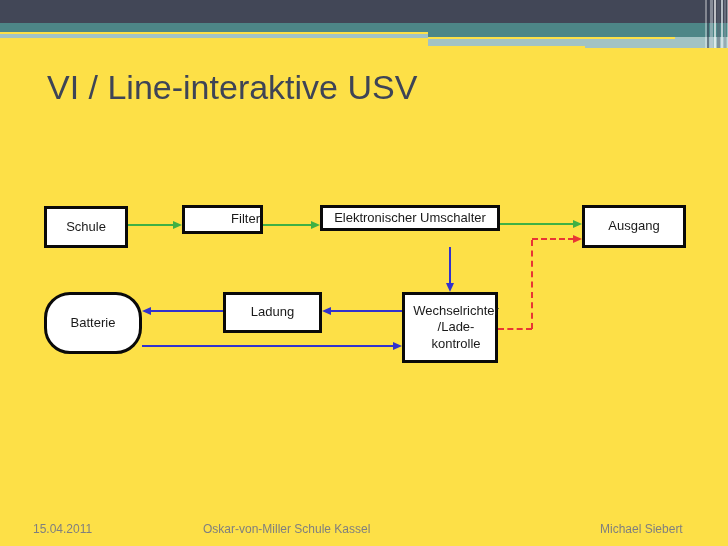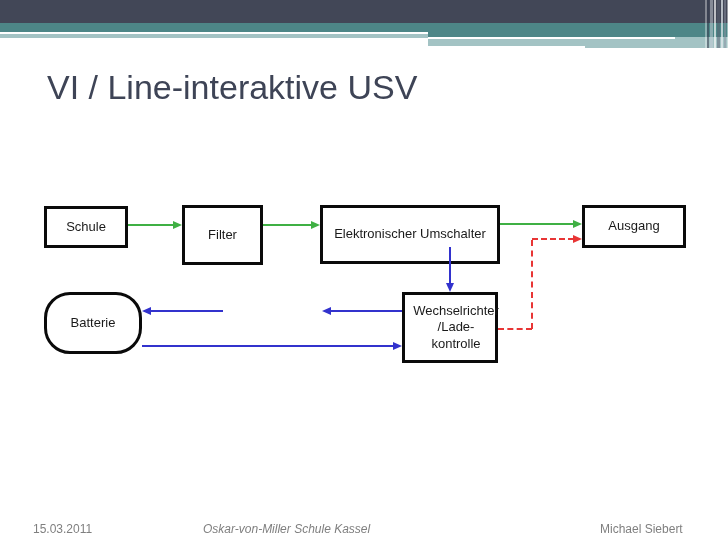--- a/index.html
+++ b/index.html
@@ -1,17 +1,17 @@
 <!DOCTYPE html>
 <html style="--dark: #424757; --teal: #4d8687; --light-teal: #a3c3c4; --title-color: #3e4456; --footer-color: #7f7f7f; --ac-green: #3fb044; --dc-blue: #3232cd; --bypass-red: #e83535; --box-border: #0a0a0a;"><head>
 <meta charset="utf-8">
 <style>
   html,body{margin:0;padding:0;background:#888;}
   .slide{
-    position:relative;width:728px;height:546px;background:#ffffff;
+    position:relative;width:728px;height:546px;background:#fde047;
     overflow:hidden;font-family:"Liberation Sans",sans-serif;
   }
   
   .band{position:absolute;}
   .band-dark{left:0;top:0;width:728px;height:23px;background:var(--dark);}
   .band-teal{left:0;top:23px;width:728px;height:9px;background:var(--teal);}
   .band-teal-right{left:428px;top:32px;width:300px;height:5px;background:var(--teal);}
   .ribbon-left{left:0;top:34px;width:428px;height:4px;background:var(--light-teal);}
   .ribbon-right-a{left:428px;top:39px;width:157px;height:7px;background:var(--light-teal);}
   .ribbon-right-b{left:585px;top:39px;width:143px;height:9px;background:var(--light-teal);}
@@ -32,42 +32,42 @@
     font-size:34px;font-weight:400;color:var(--title-color);
     letter-spacing:0px;white-space:nowrap;
   }
   
   .box{
     position:absolute;box-sizing:border-box;border:3px solid var(--box-border);
     background:#fff;display:flex;align-items:center;justify-content:center;
     text-align:center;font-size:13px;line-height:1.25;color:#1a1a1a;
   }
   .b-eingang{left:44px;top:206px;width:84px;height:42px;}
-  .b-filter{left:182px;top:205px;width:81px;height:60px;}
-  .b-umschalter{left:320px;top:205px;width:180px;height:59px;}
+  .b-filter{left:182px;top:205px;width:81px;height:29px;justify-content:flex-end;}
+  .b-umschalter{left:320px;top:205px;width:180px;height:26px;}
   .b-ausgang{left:582px;top:205px;width:104px;height:43px;}
   .b-batterie{left:44px;top:292px;width:98px;height:62px;border-radius:26px;}
   .b-ladung{left:223px;top:292px;width:99px;height:41px;}
   .b-wechselrichter{left:402px;top:292px;width:96px;height:71px;padding-left:12px;}
   
   .c-green{color:var(--ac-green);}
   .c-blue{color:var(--dc-blue);}
   .c-red{color:var(--bypass-red);}
   .hline{position:absolute;height:2px;background:currentColor;}
   .vline{position:absolute;width:2px;background:currentColor;}
   .hdash{position:absolute;height:0;border-top:2px dashed currentColor;}
   .vdash{position:absolute;width:0;border-left:2px dashed currentColor;}
   .ah{position:absolute;width:0;height:0;}
   .ah-r{border-top:4px solid transparent;border-bottom:4px solid transparent;border-left:9px solid currentColor;}
   .ah-l{border-top:4px solid transparent;border-bottom:4px solid transparent;border-right:9px solid currentColor;}
   .ah-d{border-left:4px solid transparent;border-right:4px solid transparent;border-top:9px solid currentColor;}
   
   .footer-item{position:absolute;top:522px;font-size:12px;color:var(--footer-color);white-space:nowrap;}
   .f-date{left:33px;}
-  .f-center{left:203px;font-style:italic;}
+  .f-center{left:203px;}
   .f-author{left:600px;}
 </style>
 </head>
 <body>
 
 <div class="slide">
 
   <div class="band band-dark"></div>
   <div class="band band-teal"></div>
   <div class="band band-teal-right"></div>
@@ -98,20 +98,23 @@
     <span>
       <span>Elektronischer Umschalter</span><br>
     </span>
   </div>
   <div class="box b-ausgang">
     <span>Ausgang</span>
   </div>
   <div class="box b-batterie">
     <span>Batterie</span>
   </div>
+  <div class="box b-ladung">
+    <span>Ladung</span>
+  </div>
   <div class="box b-wechselrichter">
     <span>
       <span>Wechselrichter</span><br>
       <span>/Lade-</span><br>
       <span>kontrolle</span>
     </span>
   </div>
 
   <div class="hline c-green" style="left:128px;top:224px;width:46px;"></div>
   <div class="ah ah-r c-green" style="left:173px;top:221px;"></div>
@@ -127,17 +130,17 @@
   <div class="hline c-blue" style="left:151px;top:310px;width:72px;"></div>
   <div class="ah ah-l c-blue" style="left:142px;top:307px;"></div>
   <div class="hline c-blue" style="left:142px;top:345px;width:252px;"></div>
   <div class="ah ah-r c-blue" style="left:393px;top:342px;"></div>
 
   <div class="hdash c-red" style="left:498px;top:328px;width:34px;"></div>
   <div class="vdash c-red" style="left:531px;top:240px;height:89px;"></div>
   <div class="hdash c-red" style="left:532px;top:238px;width:42px;"></div>
   <div class="ah ah-r c-red" style="left:573px;top:235px;"></div>
 
-  <div class="footer-item f-date">15.03.2011</div>
+  <div class="footer-item f-date">15.04.2011</div>
   <div class="footer-item f-center">Oskar-von-Miller Schule Kassel</div>
   <div class="footer-item f-author">Michael Siebert</div>
 
 </div>
 
 </body></html>

